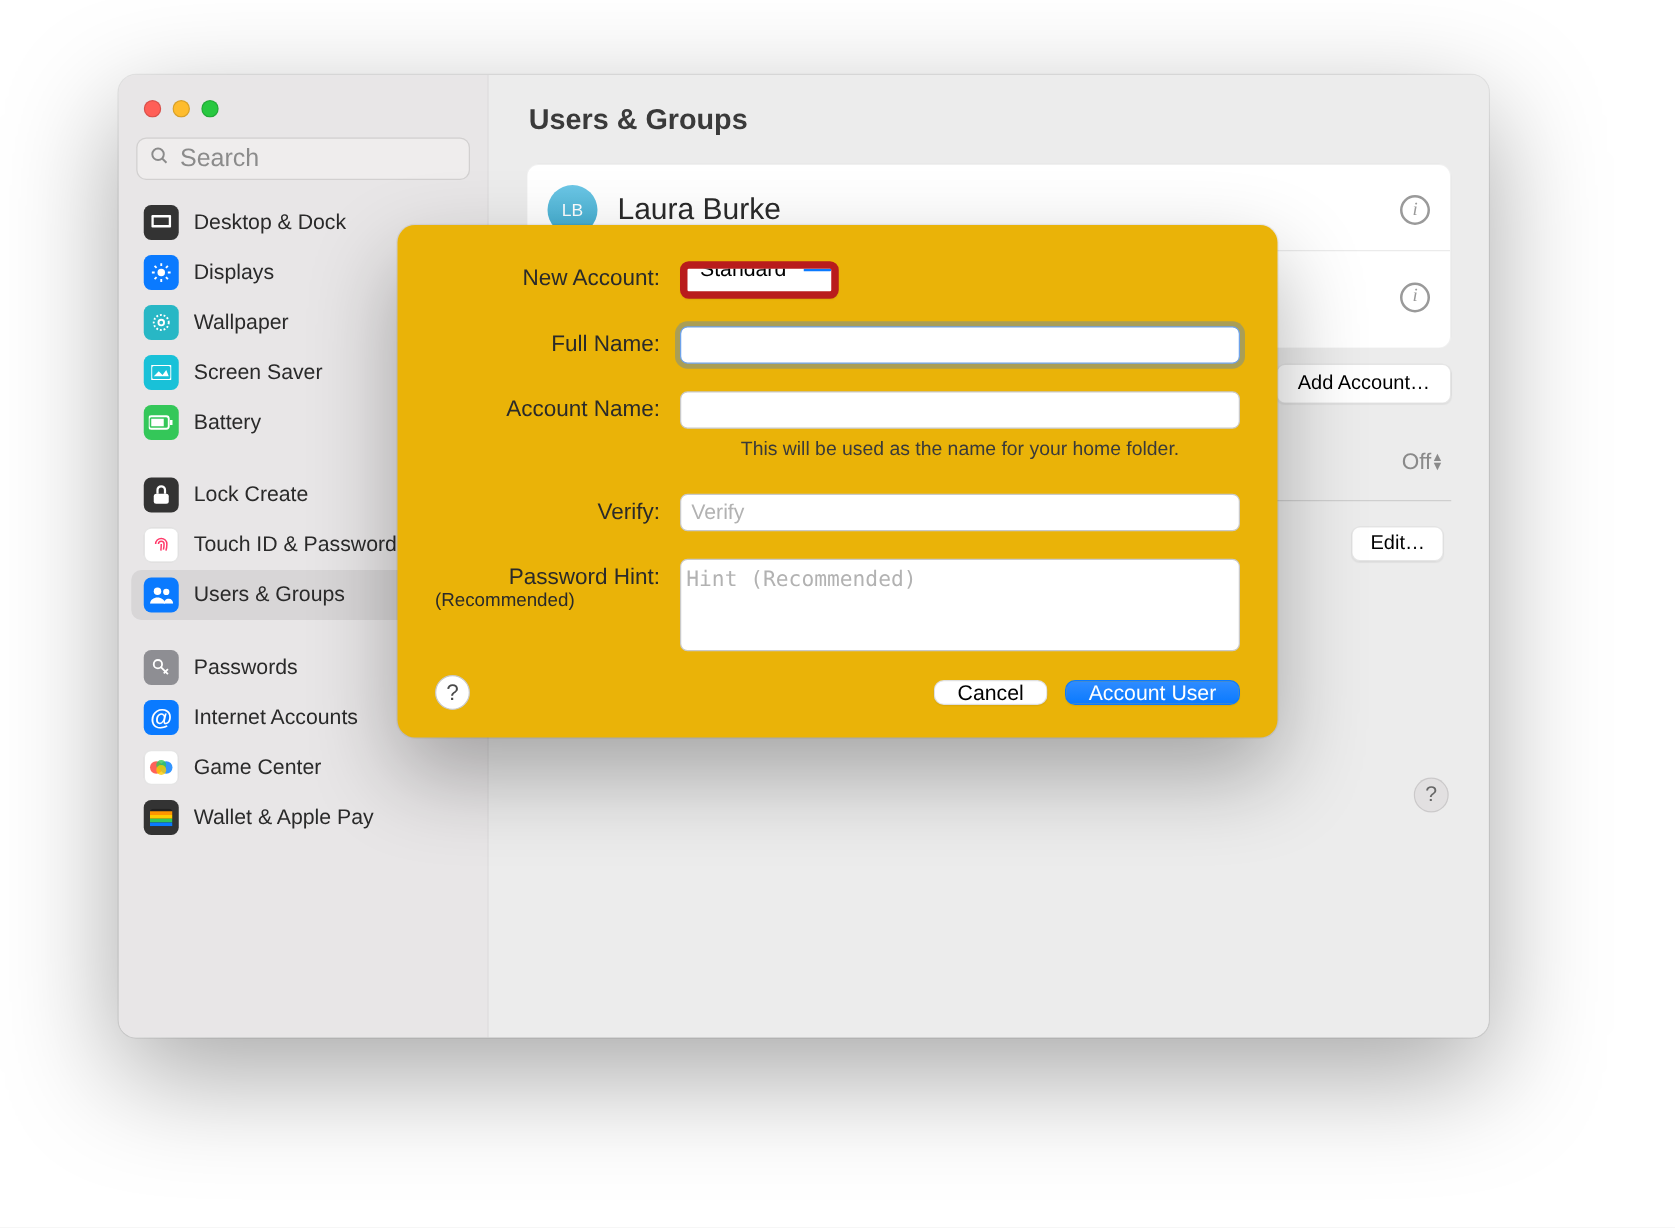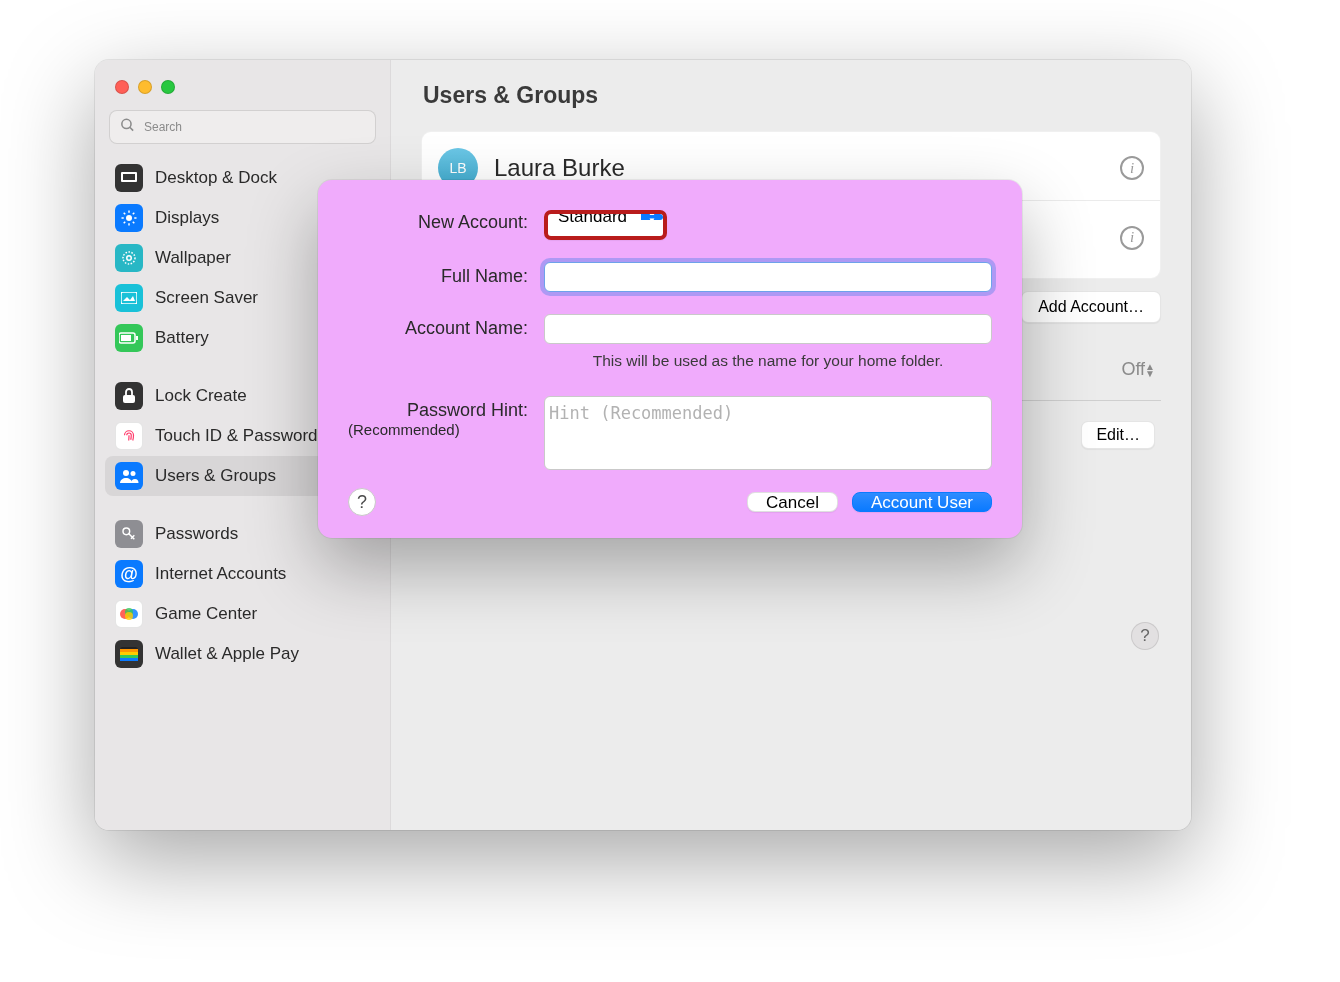--- a/index.html
+++ b/index.html
@@ -44,21 +44,21 @@
       margin: 0 14px 14px 14px;
       position: relative;
     }
     .search {
       width: 100%;
       height: 34px;
       border-radius: 8px;
       border: 1px solid rgba(0,0,0,.12);
       background: #efeded;
       padding: 0 10px 0 34px;
-      font-size: 12px;
+      font-size: 20px;
       color: #333;
     }
     .search::placeholder { color: #8b8b8b; }
     .search-icon {
       position: absolute;
       left: 10px; top: 50%;
       transform: translateY(-50%);
       color: #8b8b8b;
     }
     .sbsection { padding: 0 10px; }
@@ -177,21 +177,21 @@
     }
     .dim::after{
       content:"";
       position:absolute;
       inset:0;
       background: rgba(220,220,220,.0);
     }
     .sheet {
       margin-top: 180px;
       width: 704px;
-      background: #f0abfc;
+      background: #eab308;
       border-radius: 14px;
       box-shadow: 0 30px 70px rgba(0,0,0,.30), 0 0 0 1px rgba(0,0,0,.06);
       padding: 28px 30px 22px 30px;
       pointer-events: auto;
     }
     .frow {
       display: flex;
       align-items: flex-start;
       margin-bottom: 22px;
       gap: 16px;
@@ -239,21 +239,21 @@
     .hint {
       font-size: 15.5px;
       color: #3a3a3a;
       text-align: center;
       margin-top: 8px;
     }
     .popup {
       display: inline-flex;
       align-items: center;
       height: 30px;
-      border: 4px solid #b91c1c;
+      border: 6px solid #b91c1c;
       border-radius: 7px;
       background: #fff;
       padding: 0 0 16px 10px;
       font-size: 17px;
       box-shadow: 0 1px 1px rgba(0,0,0,.05);
       position: relative;
       overflow: hidden;
     }
     .popup .arrows {
       margin-left: 14px;
@@ -523,20 +523,26 @@
 
     <div class="frow" style="margin-bottom:26px">
       <label>Account Name:</label>
       <div class="ffield">
         <input class="txt" style="">
         <div class="hint">This will be used as the name for your home folder.</div>
       </div>
     </div>
 
 
+    <div class="frow">
+      <label>Verify:</label>
+      <div class="ffield">
+        <input class="txt" type="password" placeholder="Verify" style="">
+      </div>
+    </div>
 
     <div class="frow" style="margin-bottom:14px">
       <label>
         <span>Password Hint:</span>
         <span class="sub">(Recommended)</span>
       </label>
       <div class="ffield">
         <textarea class="txtarea" placeholder="Hint (Recommended)" style=""></textarea>
       </div>
     </div>

